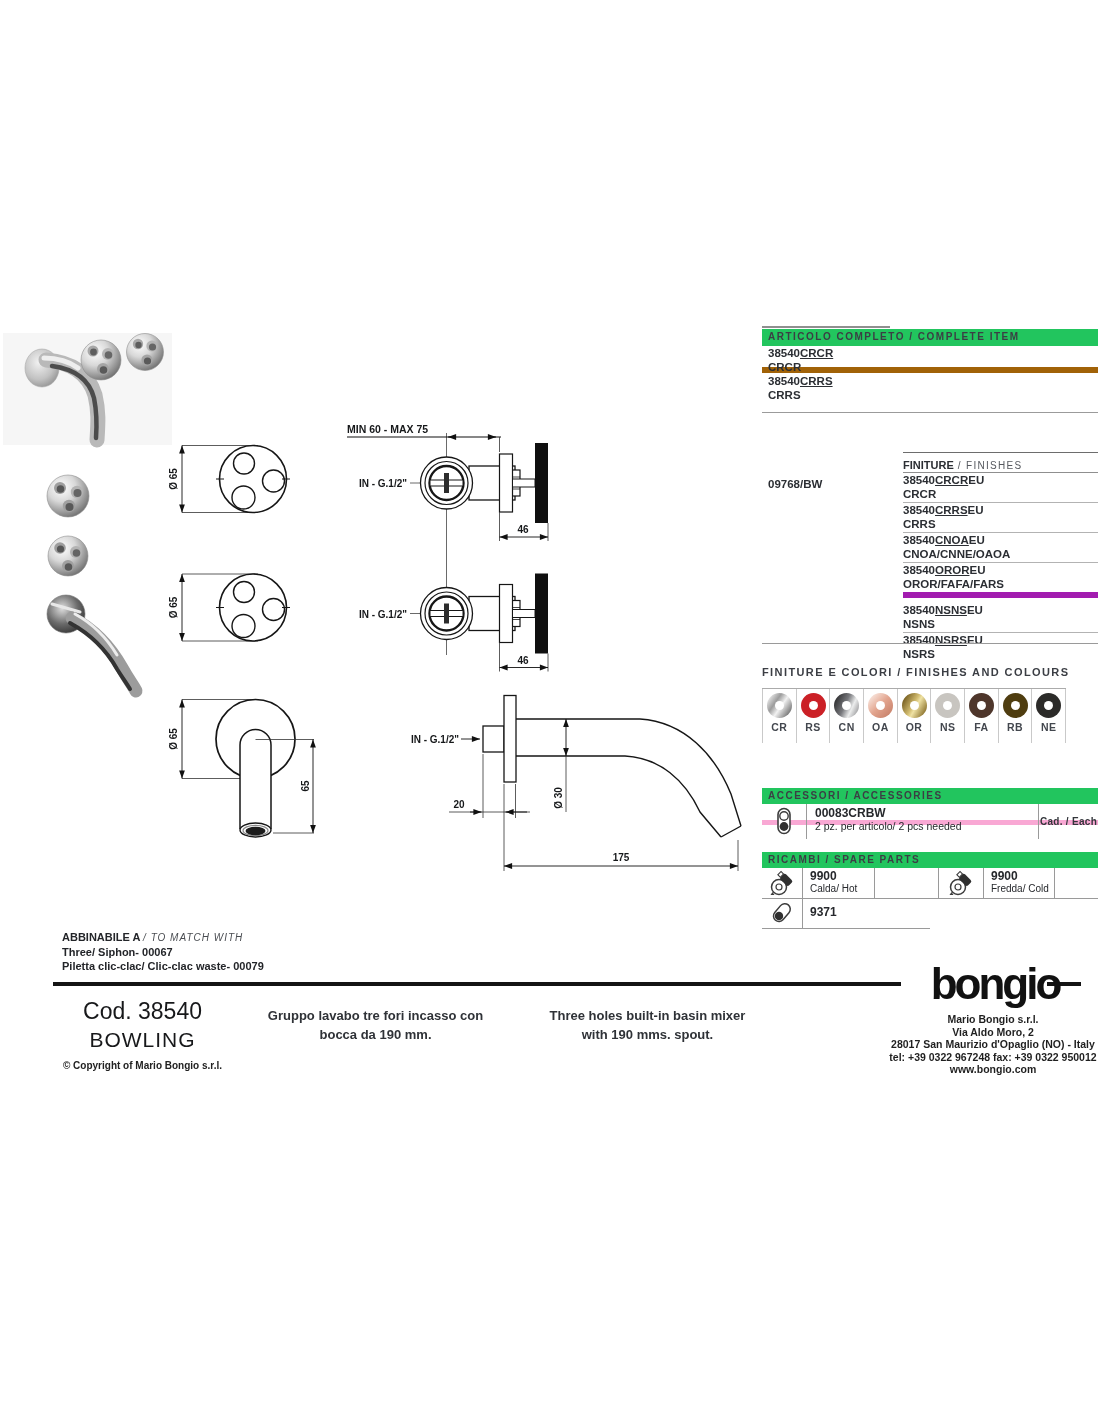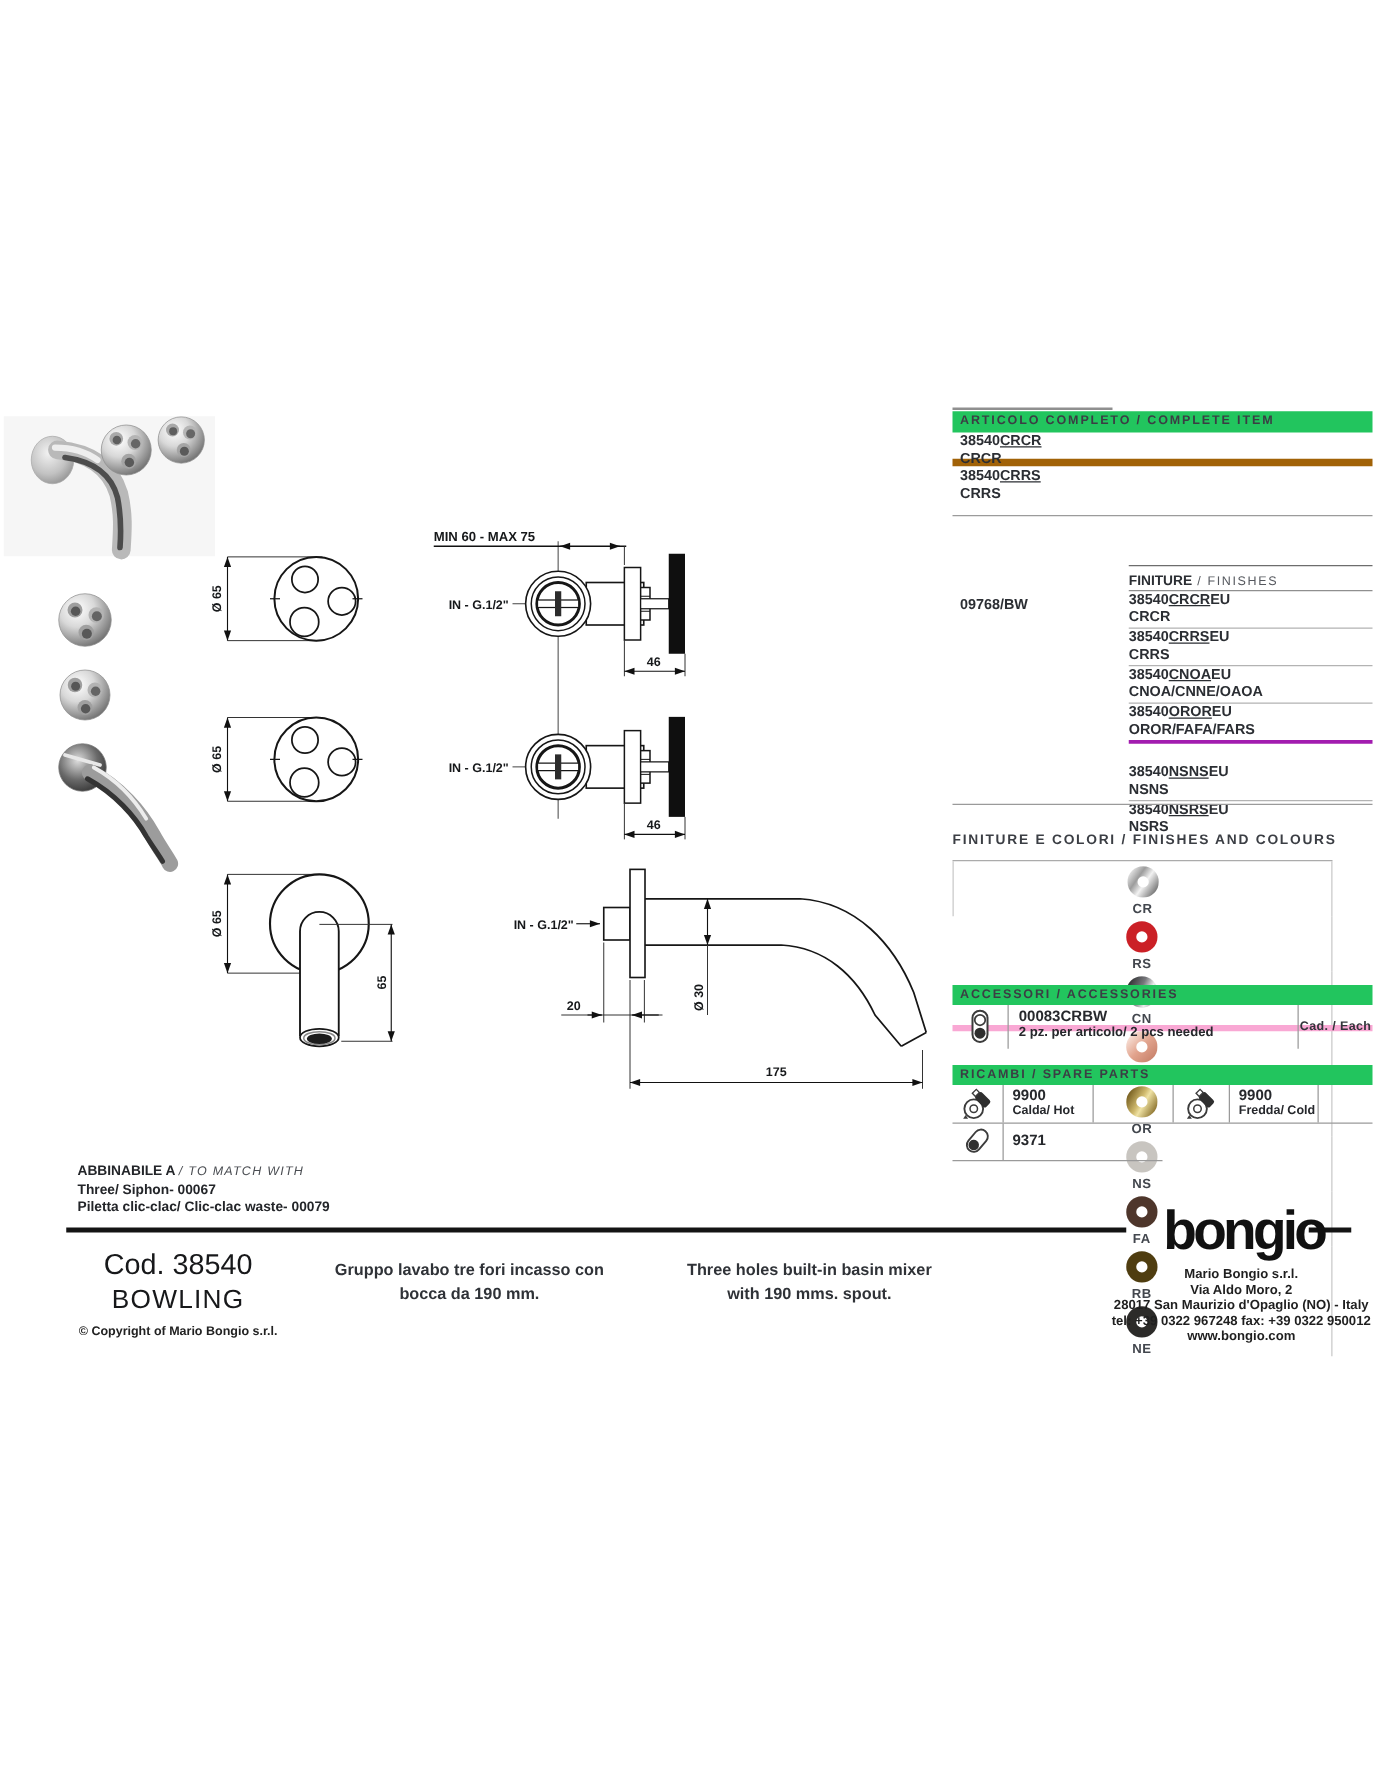--- a/index.html
+++ b/index.html
@@ -9,34 +9,34 @@
   
   .hdrbar{background:#22c55e;color:#3b3e44;font-weight:bold;font-size:10px;
           letter-spacing:1.5px;line-height:16px;padding-left:6px;}
   .hdr2{line-height:14px;padding-top:2px;}
   .code{font-weight:bold;font-size:11.5px;line-height:13.5px;color:#2b2e33;}
   .u{text-decoration:underline;}
   .finlite{font-weight:normal;color:#55585e;letter-spacing:1.3px;font-size:10px;}
   .finhead{font-weight:bold;font-size:11px;color:#2b2e33;}
   .row2l{padding:1px 0 0 6px;}
   
-  .swrow{display:flex;flex-direction:column;}
+  .swrow{display:flex;}
   .swcell{flex:1;border-right:1px solid #c9c9c9;text-align:center;padding-top:4px;}
   .swcell:first-child{border-left:1px solid #c9c9c9;}
   .donut{width:25px;height:25px;border-radius:50%;margin:0 auto;position:relative;}
   .donut::after{content:"";position:absolute;left:50%;top:50%;width:9px;height:9px;
                 margin:-4.5px 0 0 -4.5px;border-radius:50%;background:#fff;}
   .sw-cr{background-image:linear-gradient(125deg,#ececec 10%,#9c9c9c 35%,#f2f2f2 55%,#7d7d7d 85%);}
   .sw-cn{background-image:linear-gradient(115deg,#38383a 15%,#77787c 45%,#eceded 68%,#a7a7a9 88%);}
   .sw-oa{background-image:linear-gradient(135deg,#f8e3da 12%,#e2a48e 50%,#c9836c 88%);}
   .sw-or{background-image:linear-gradient(120deg,#7d6526 15%,#d0ba6e 45%,#efe2a4 56%,#8d742f 88%);}
   .swlabel{font-size:10.5px;font-weight:bold;color:#43474e;margin-top:3px;letter-spacing:0.5px;}
   
   .cellcode{font-weight:bold;font-size:12px;line-height:13px;color:#26282c;}
-  .celllabel{font-weight:bold;font-size:10px;color:#26282c;}
+  .celllabel{font-weight:normal;font-size:10px;color:#26282c;}
   .hline{background:#9a9a9a;height:1px;}
   
   .mw-title{font-size:11px;}
   .mw-en{font-weight:normal;font-size:10px;letter-spacing:1px;color:#4a4d52;font-style:italic;}
   .mw-line{font-size:11px;font-weight:bold;line-height:14px;color:#232529;}
   .mw-code{font-weight:600;}
   .codblock{text-align:center;color:#17181a;}
   .cod{font-size:23px;}
   .prodname{font-size:21px;letter-spacing:1px;margin-top:3px;}
   .copyr{font-size:10px;font-weight:600;margin-top:8px;color:#222;}
@@ -242,21 +242,21 @@
       <div>CRRS</div>
     </div>
     <div class="code" style="height:28px;border-top:1px solid #b3b3b3;padding-top:1px">
       <div><span>38540</span><span class="u">CNOA</span><span>EU</span></div>
       <div>CNOA/CNNE/OAOA</div>
     </div>
     <div class="code" style="height:28px;border-top:1px solid #b3b3b3;padding-top:1px">
       <div><span>38540</span><span class="u">OROR</span><span>EU</span></div>
       <div>OROR/FAFA/FARS</div>
     </div>
-    <div class="code" style="height:28px;border-top:3px solid #a21caf;padding-top:17px">
+    <div class="code" style="height:28px;border-top:6px solid #a21caf;padding-top:6px">
       <div><span>38540</span><span class="u">NSNS</span><span>EU</span></div>
       <div>NSNS</div>
     </div>
     <div class="code" style="height:28px;border-top:1px solid #b3b3b3;padding-top:1px">
       <div><span>38540</span><span class="u">NSRS</span><span>EU</span></div>
       <div>NSRS</div>
     </div>
   </div>
   <div class="abs hline" style="left:762px;top:643px;width:336px"></div>
 

